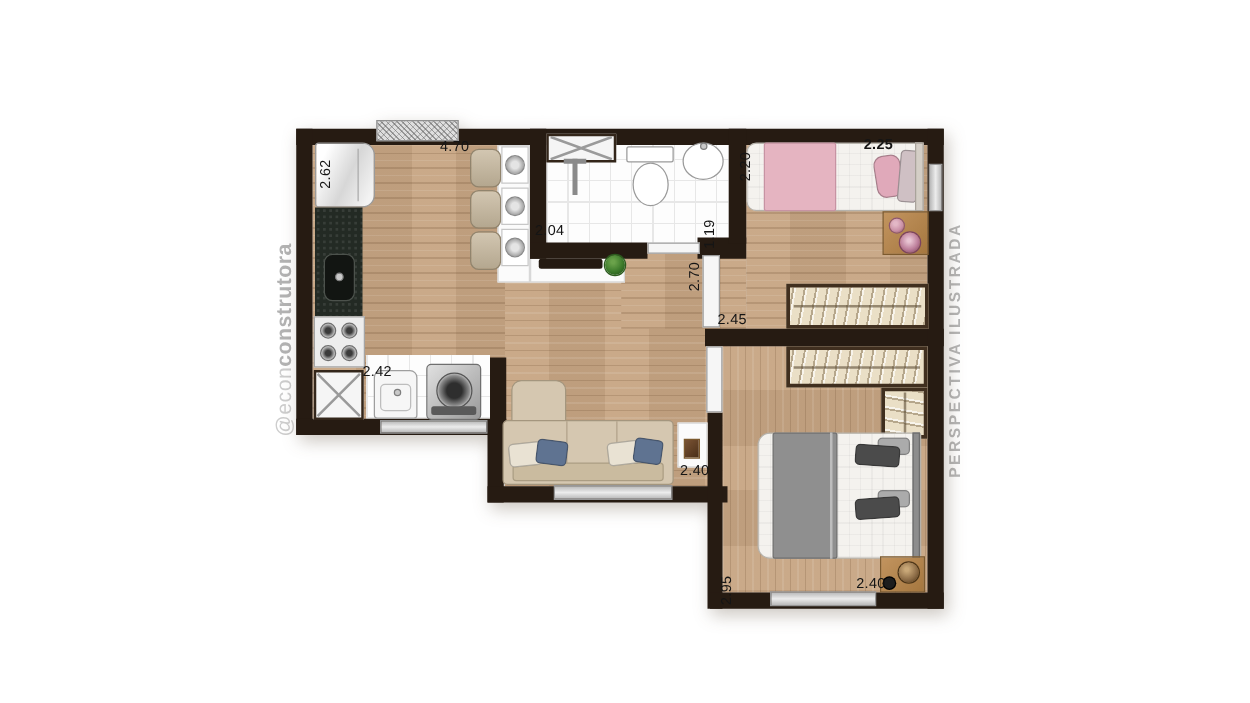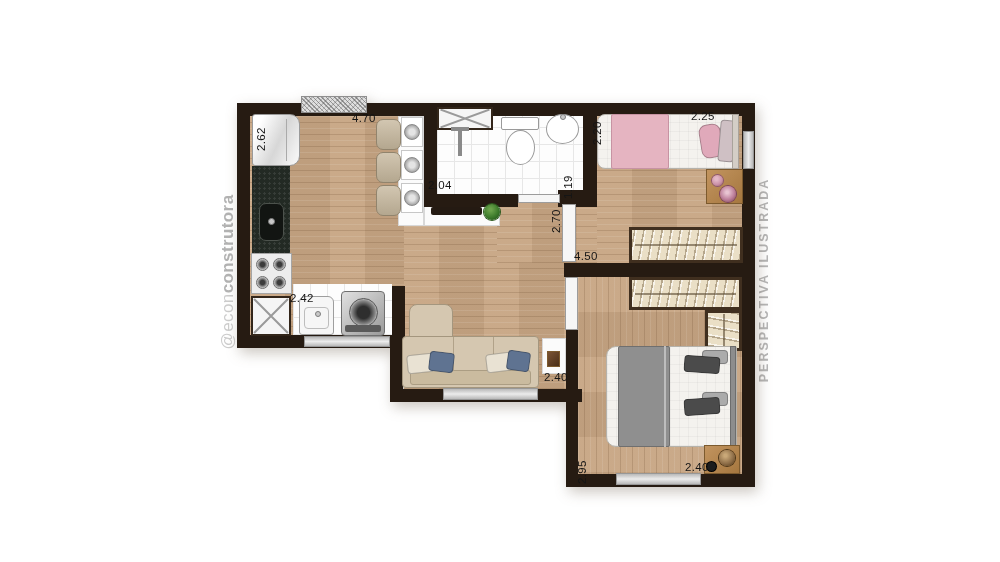--- a/index.html
+++ b/index.html
@@ -214,22 +214,22 @@
     <div class="pillow" style="left:486px;top:353px;width:26px;height:19px;background:#e9e2d3;transform:rotate(-7deg);"></div>
     <div class="pillow" style="left:507px;top:351px;width:23px;height:20px;background:#5f7391;transform:rotate(8deg);"></div>
     <div class="white" style="left:542px;top:338px;width:24px;height:36px;"></div>
     <div class="woodbox" style="left:547px;top:351px;width:13px;height:16px;background:linear-gradient(135deg,#7a5334,#4a2f18);"></div>
 
     <div class="dim v" style="left:256px;top:115px;height:36px;">2.62</div>
     <div class="dim" style="left:352px;top:113px;">4.70</div>
     <div class="dim" style="left:428px;top:180px;">2.04</div>
     <div class="dim v" style="left:563px;top:167px;height:32px;">1.19</div>
     <div class="dim v" style="left:592px;top:109px;height:36px;">2.20</div>
-    <div class="dim" style="left:691px;top:111px;">2.25</div>
+    <div class="dim" style="left:691px;top:111px;font-weight:bold;">2.25</div>
     <div class="dim v" style="left:551px;top:197px;height:36px;">2.70</div>
-    <div class="dim" style="left:574px;top:251px;">4.50</div>
+    <div class="dim" style="left:574px;top:251px;">2.45</div>
     <div class="dim" style="left:290px;top:293px;">2.42</div>
     <div class="dim" style="left:544px;top:372px;">2.40</div>
     <div class="dim v" style="left:577px;top:448px;height:36px;">2.95</div>
     <div class="dim" style="left:685px;top:462px;">2.40</div>
 
   </div>
 </div>
 
 </body></html>

